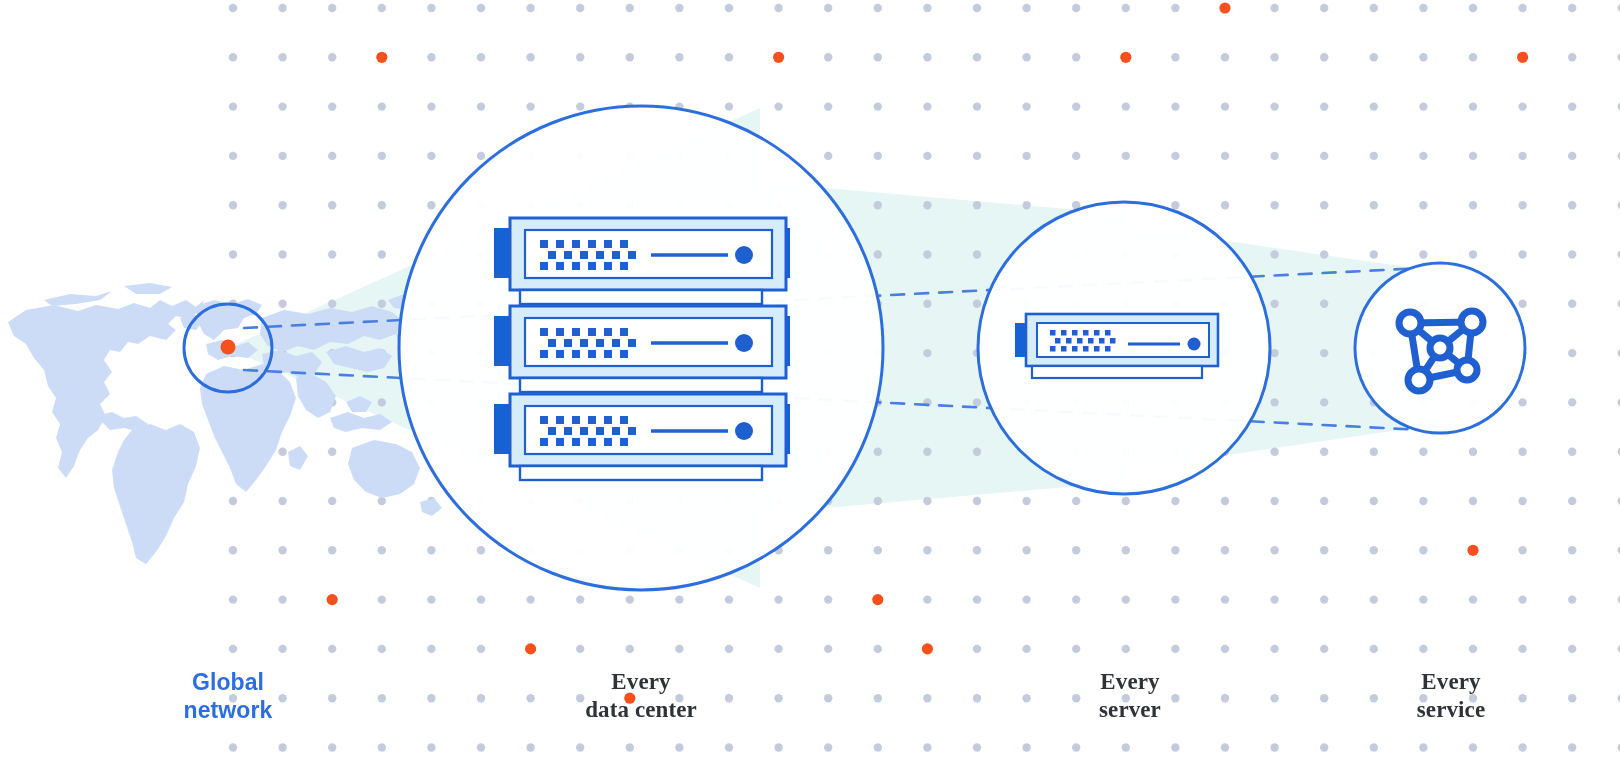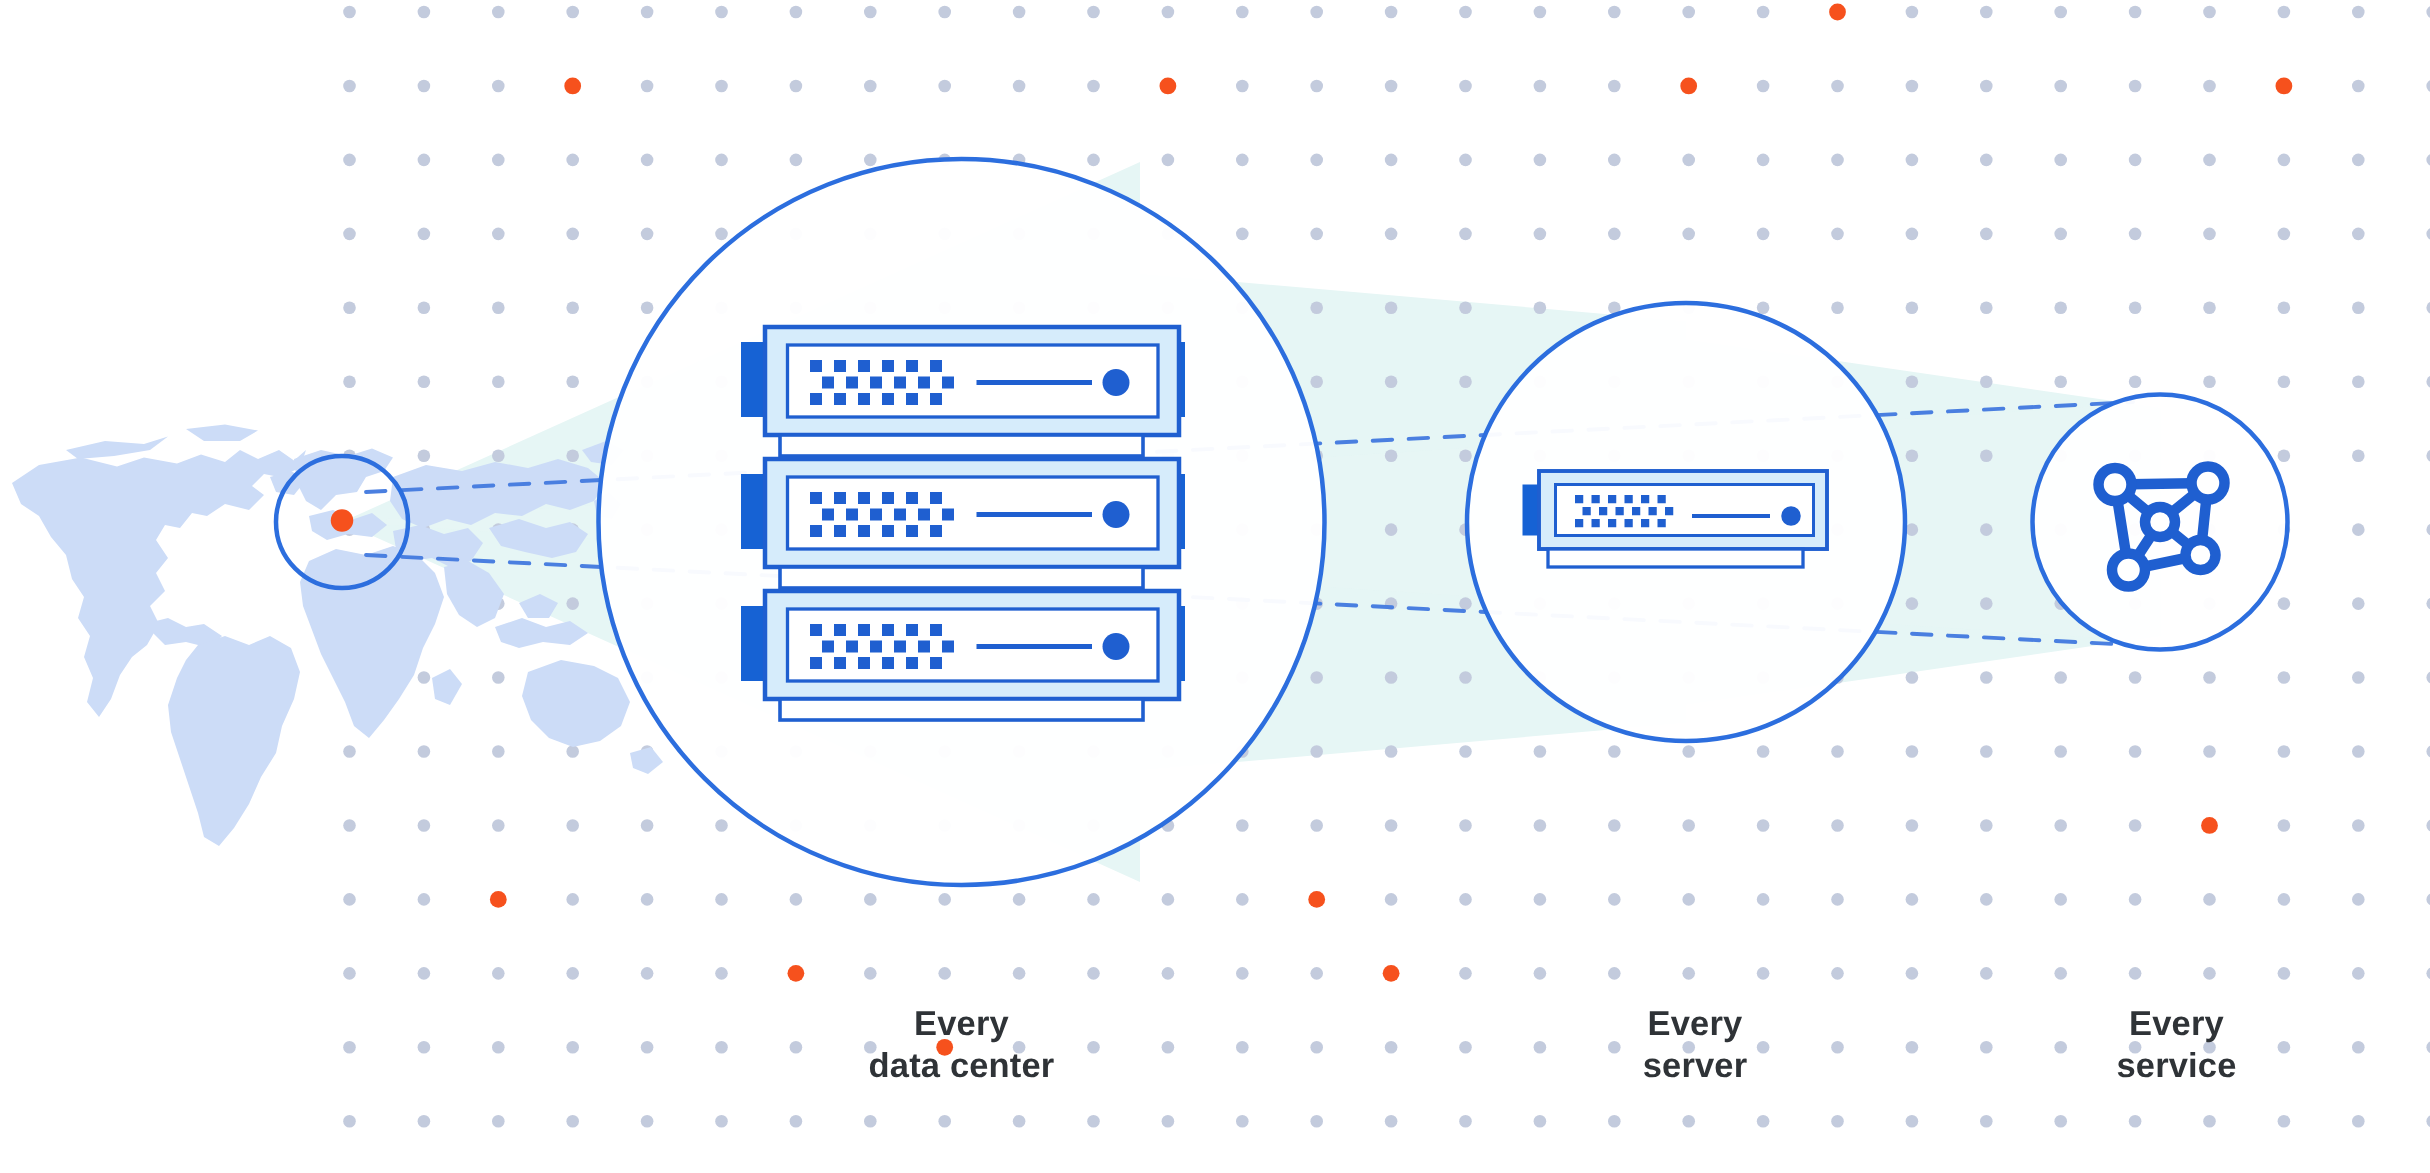--- a/index.html
+++ b/index.html
@@ -28,21 +28,21 @@
   .label {
     position: absolute;
     text-align: center;
     line-height: 1.22;
     font-size: 23px;
     font-weight: 700;
     letter-spacing: 0.1px;
     white-space: pre-line;
     user-select: none;
   }
-  .label-dark { color: #2f3337; }
+  .label-dark { color: #2f3337; font-family: Liberation Serif, serif; }
   .label-blue { color: #2c6ede; }
 </style>
 </head>
 <body>
 
 <div id="stage">
 
   <svg class="layer" viewBox="0 0 1620 782" xmlns="http://www.w3.org/2000/svg">
     <defs>
       <clipPath id="stageClip">
@@ -734,20 +734,22 @@
     </g>
     <g>
       <circle cx="1410" cy="323" r="11" fill="#ffffff" stroke="#1f5fd0" stroke-width="7"></circle>
       <circle cx="1472" cy="322" r="11" fill="#ffffff" stroke="#1f5fd0" stroke-width="7"></circle>
       <circle cx="1419" cy="380" r="11" fill="#ffffff" stroke="#1f5fd0" stroke-width="7"></circle>
       <circle cx="1467" cy="370" r="10" fill="#ffffff" stroke="#1f5fd0" stroke-width="7"></circle>
       <circle cx="1440" cy="348" r="10" fill="#ffffff" stroke="#1f5fd0" stroke-width="7"></circle>
     </g>
   </svg>
 
+  <div class="label label-blue" style="left:128px; top:668px; width:200px;">Global
+network</div>
 
   <div class="label label-dark" style="left:521px; top:668px; width:240px;">Every
 data center</div>
 
   <div class="label label-dark" style="left:1030px; top:668px; width:200px;">Every
 server</div>
 
   <div class="label label-dark" style="left:1351px; top:668px; width:200px;">Every
 service</div>
 

